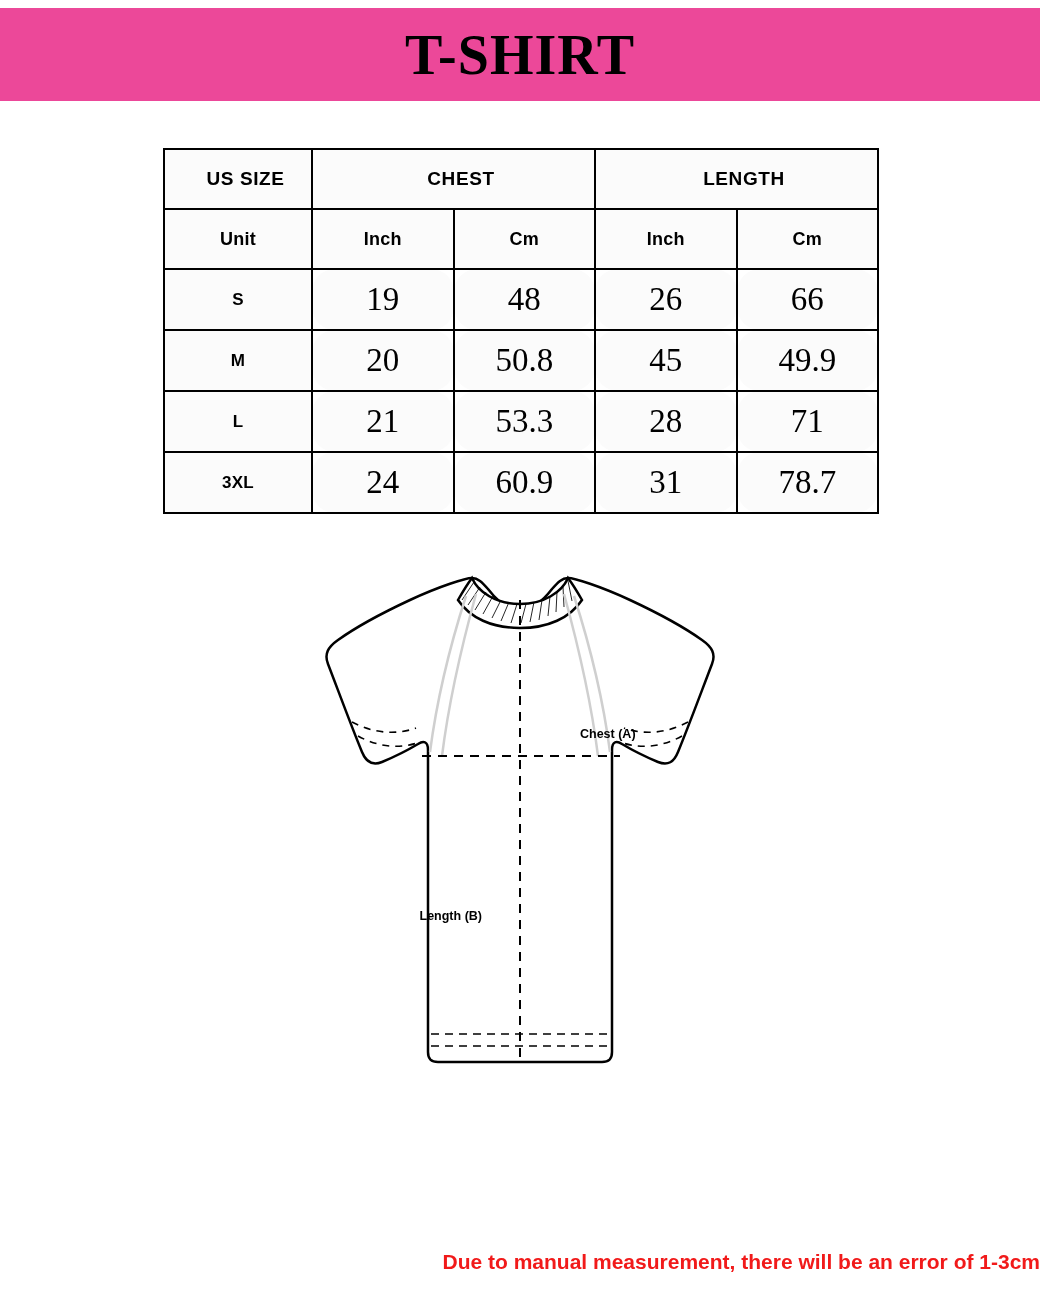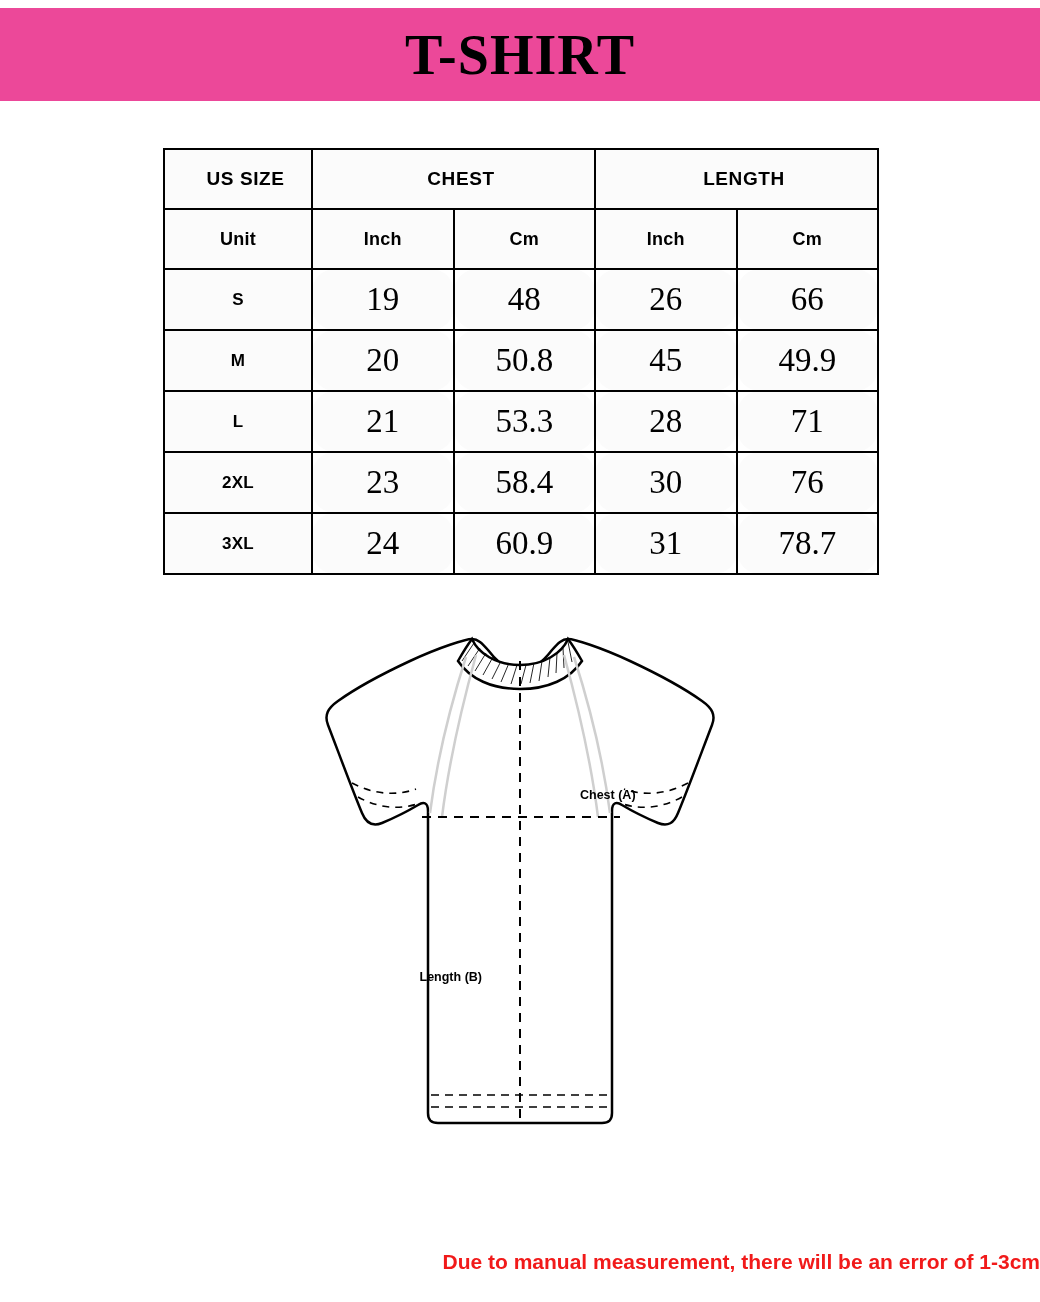--- a/index.html
+++ b/index.html
@@ -155,27 +155,20 @@
         <td class="cell-val">50.8</td>
         <td class="cell-val">45</td>
         <td class="cell-val">49.9</td>
       </tr>
       <tr>
         <td class="cell-size">L</td>
         <td class="cell-val">21</td>
         <td class="cell-val">53.3</td>
         <td class="cell-val">28</td>
         <td class="cell-val">71</td>
-      </tr>
-      <tr>
-        <td class="cell-size">2XL</td>
-        <td class="cell-val">23</td>
-        <td class="cell-val">58.4</td>
-        <td class="cell-val">30</td>
-        <td class="cell-val">76</td>
       </tr>
       <tr>
         <td class="cell-size">3XL</td>
         <td class="cell-val">24</td>
         <td class="cell-val">60.9</td>
         <td class="cell-val">31</td>
         <td class="cell-val">78.7</td>
       </tr>
     </tbody>
   </table>

